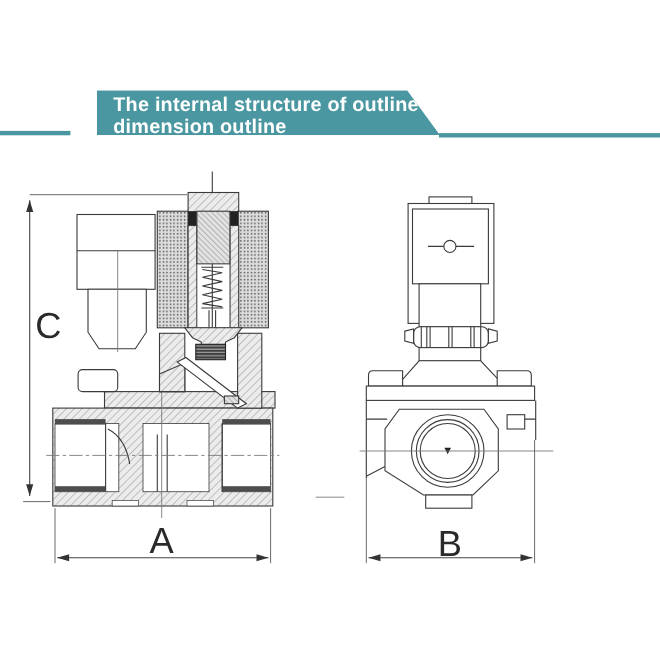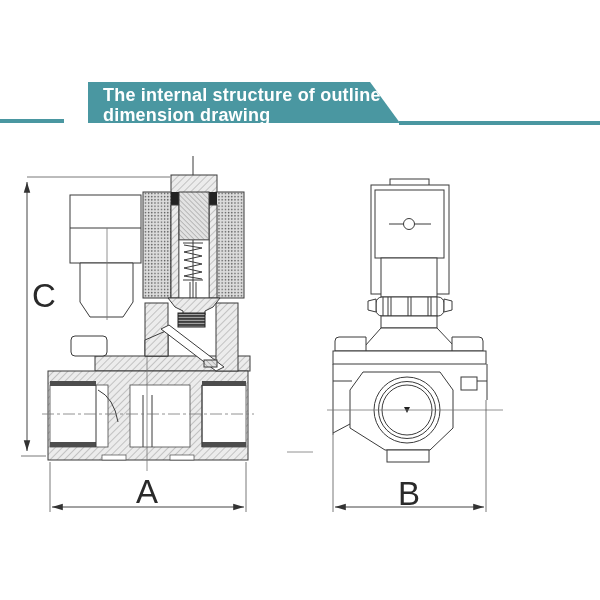--- a/index.html
+++ b/index.html
@@ -24,21 +24,21 @@
 <body>
 
 <div class="stage">
 
   <div class="accent-line accent-left"></div>
   <div class="accent-line accent-right"></div>
 
   <div class="banner">
     <div class="txt">
       <div>The internal structure of outline</div>
-      <div>dimension drawing</div>
+      <div>dimension outline</div>
     </div>
   </div>
 
   <svg width="600" height="600" viewBox="0 0 600 600">
     <defs>
       <pattern id="hatch" width="5" height="5" patternUnits="userSpaceOnUse" patternTransform="rotate(45)">
         <rect width="5" height="5" fill="#ececec"></rect>
         <line x1="0" y1="0" x2="0" y2="5" stroke="#8f8f8f" stroke-width="0.9"></line>
       </pattern>
       <pattern id="hatch2" width="3.5" height="3.5" patternUnits="userSpaceOnUse" patternTransform="rotate(135)">

